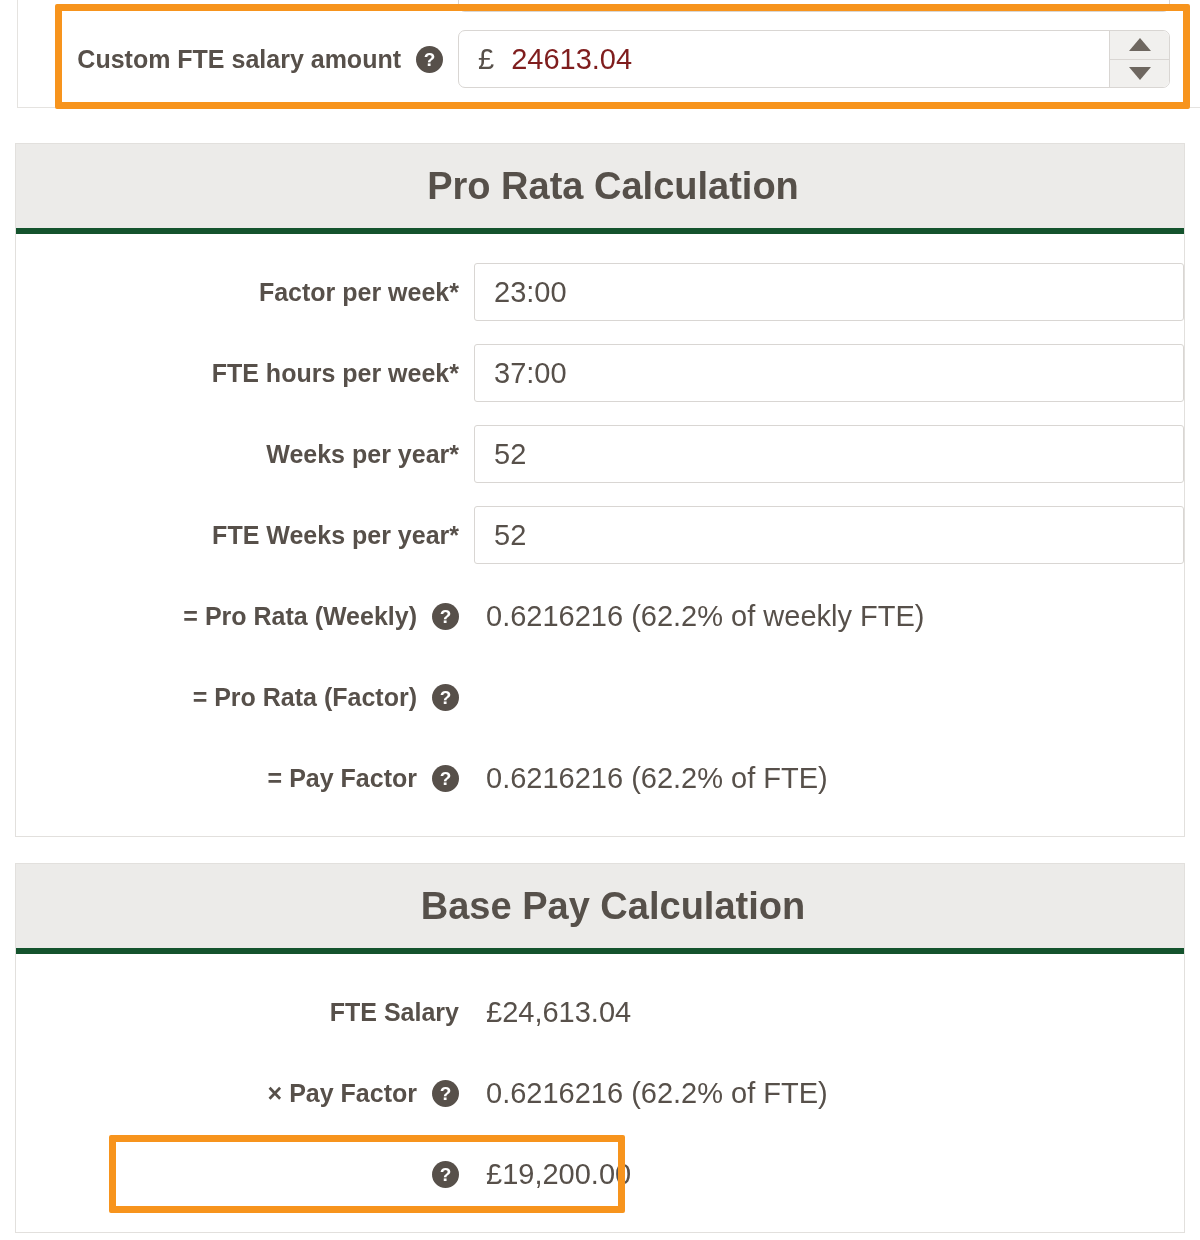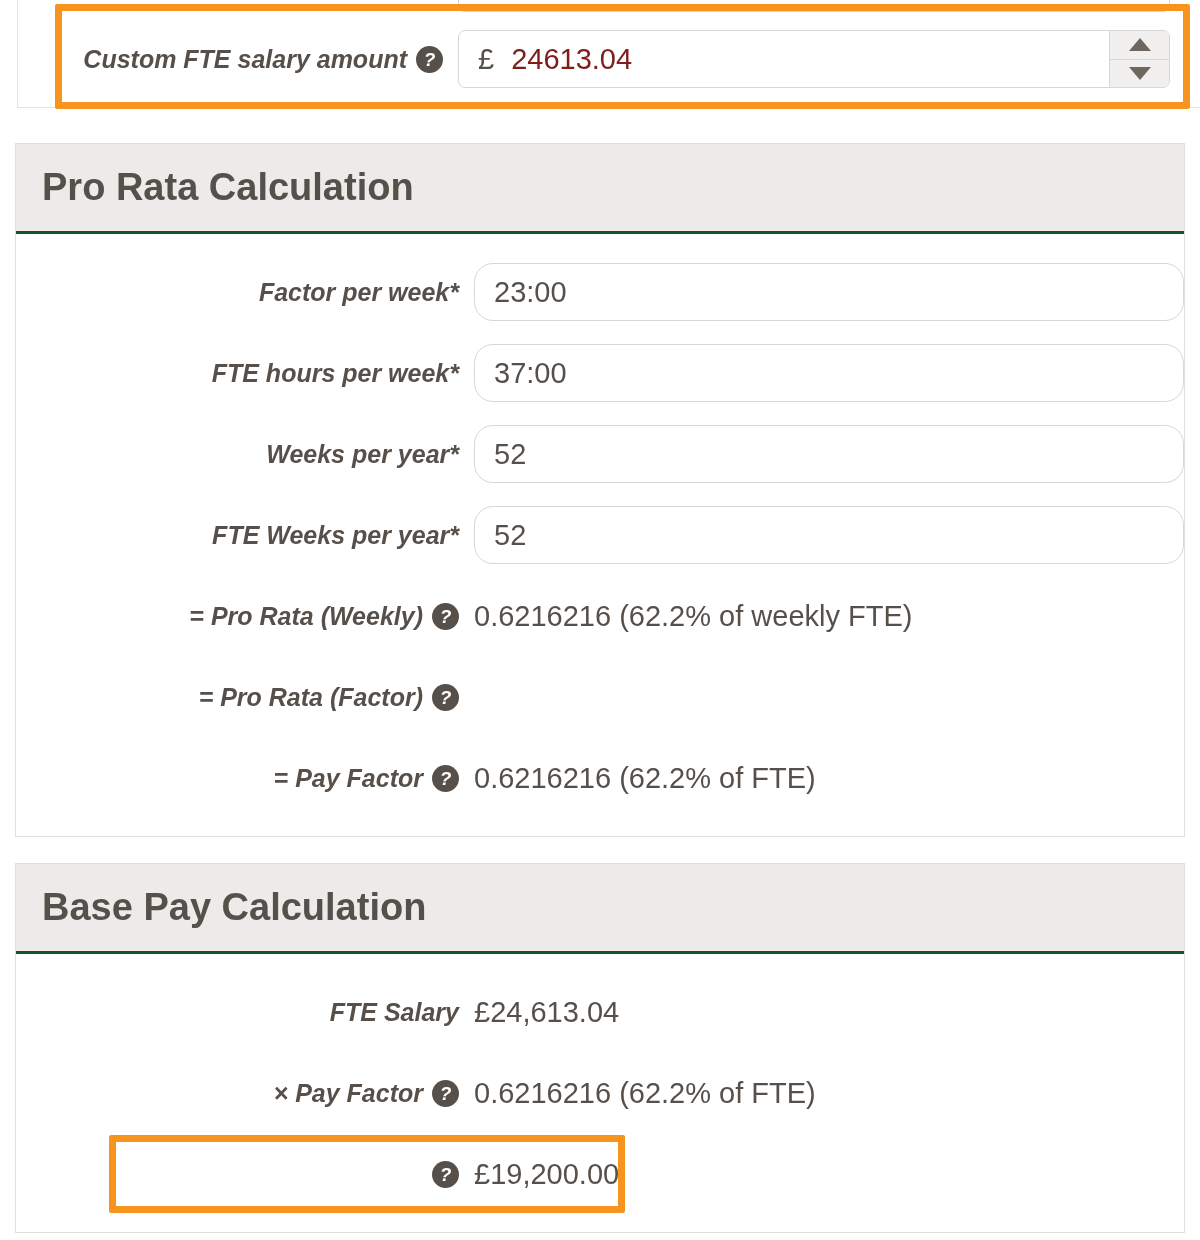--- a/index.html
+++ b/index.html
@@ -12,51 +12,51 @@
     border:1px solid #D9D6D3; border-radius:7px; background:#fff; }
   .top-borders { position:absolute; left:17px; top:-2px; width:1183px; height:110px;
     border-left:1px solid #E5E3E0; border-bottom:1px solid #E5E3E0; }
   .orange-frame-top { position:absolute; left:55px; top:4px; width:1135px; height:105px;
     border:7px solid #F7941D; border-radius:2px; z-index:3; pointer-events:none; }
   .top-row { position:absolute; left:0; top:30px; width:100%; height:58px;
     display:flex; align-items:center; z-index:2; }
 
   
   .label-col { width:443px; display:flex; justify-content:flex-end; align-items:center;
-    gap:9px; font-size:25px; font-weight:700; color:#57504A; text-align:right;font-style:italic; }
+    gap:15px; font-size:25px; font-weight:700; color:#57504A; text-align:right; }
   .help-icon { width:27px; height:27px; min-width:27px; border-radius:50%;
     background:#57504A; color:#FFFFFF; font-size:19px; font-weight:700;
     display:flex; align-items:center; justify-content:center; cursor:pointer; line-height:1; }
-  .value-col { margin-left:15px; font-size:29px; color:#57504A; }
+  .value-col { margin-left:27px; font-size:29px; color:#57504A; }
 
   
   .input-group { margin-left:15px; width:712px; height:58px; display:flex;
     border:1px solid #D9D6D3; border-radius:7px; background:#fff; overflow:hidden; }
   .currency-prefix { display:flex; align-items:center; padding-left:19px;
     font-size:29px; color:#57504A; }
   .bare-input { flex:1; border:none; outline:none; background:transparent;
     font-family:inherit; font-size:29px; color:#7f1d1d; padding-left:17px; }
   .spinner { width:60px; border-left:1px solid #D9D6D3; background:#F1F0EE;
     display:flex; flex-direction:column; border-radius:0 6px 6px 0; }
   .spin-btn { flex:1; display:flex; align-items:center; justify-content:center; cursor:pointer; }
   .spin-btn.down { border-top:1px solid #D9D6D3; }
   .tri-up { width:0; height:0; border-left:11px solid transparent;
     border-right:11px solid transparent; border-bottom:13px solid #6E6760; }
   .tri-down { width:0; height:0; border-left:11px solid transparent;
     border-right:11px solid transparent; border-top:13px solid #6E6760; }
   .text-input { margin-left:15px; width:710px; height:58px; border:1px solid #D9D6D3;
-    border-radius:19px; background:#fff; outline:none; font-family:inherit;
+    border-radius:3px; background:#fff; outline:none; font-family:inherit;
     font-size:29px; color:#57504A; padding-left:19px; }
 
   
   .panel { margin-left:15px; width:1170px; border:1px solid #E2E0DD; background:#fff; }
   .panel-1 { margin-top:15px; }
   .panel-2 { margin-top:26px; }
   .panel-header { background:#ECEBE9; height:90px; display:flex; align-items:center;
-    padding-left:26px; border-bottom:3px solid #14532d; }
+    padding-left:26px; border-bottom:6px solid #14532d;justify-content:center; }
   .panel-title { font-size:38px; font-weight:700; color:#56504A; }
   .panel-body { padding:29px 0; }
   .form-row { display:flex; align-items:center; height:58px; margin-bottom:23px; }
   .panel-body .form-row:last-child { margin-bottom:0; }
 
   .highlight-row { position:relative; }
   .orange-frame-row { position:absolute; left:93px; top:-10px; width:516px; height:78px;
     border:7px solid #F7941D; border-radius:2px; pointer-events:none; }
 </style>
 </head>

